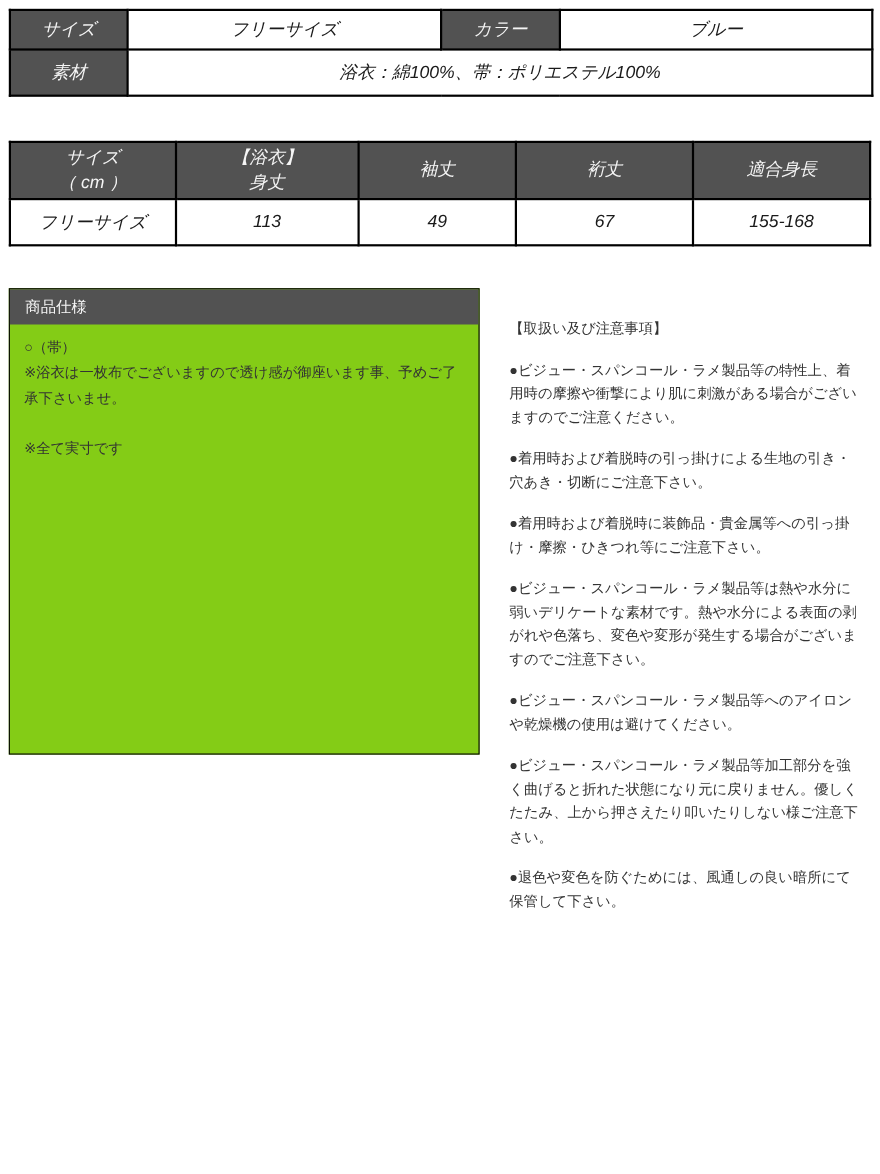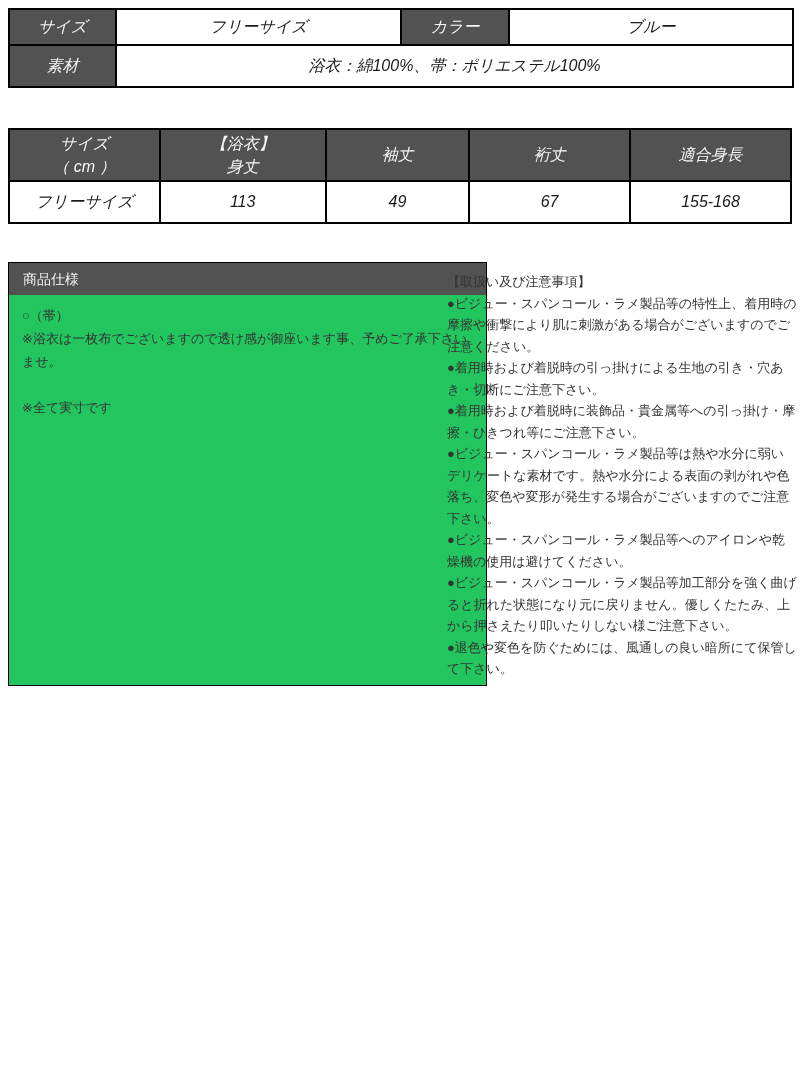--- a/index.html
+++ b/index.html
@@ -48,40 +48,40 @@
     padding:0;font-weight:normal;
   }
   .t2 th{
     background:var(--header-bg);color:#f5f5f5;
     white-space:pre-line;line-height:1.45;height:52px;
   }
   .t2 td{color:var(--cell-text);height:42px;}
 
   
   .spec-box{
-    position:absolute;left:8px;top:262px;width:479px;height:424px;
-    border:1px solid var(--border);background:#22c55e;
+    position:absolute;left:8px;top:262px;width:428px;height:424px;
+    border:1px solid var(--border);background:#84cc16;
   }
   .spec-title{
     background:var(--header-bg);color:#f5f5f5;
     height:32px;line-height:32px;
     padding-left:14px;font-size:14px;
   }
   .spec-body{
     padding:9px 13px 0 13px;
     font-size:13px;line-height:23px;color:var(--body-text);
   }
   .spec-line{min-height:23px;margin:0;}
 
   
   .notes{
     position:absolute;left:447px;top:272px;width:350px;
     font-size:13px;line-height:21.5px;color:var(--body-text);
   }
-  .notes p{margin:0;font-family:Liberation Mono, monospace;}
+  .notes p{margin:16px;}
 </style>
 </head>
 <body>
 
 <div class="page">
 
   <table class="t1">
     <tbody>
         <tr class="row1">
       <th class="dark" style="width:107px">サイズ</th>

